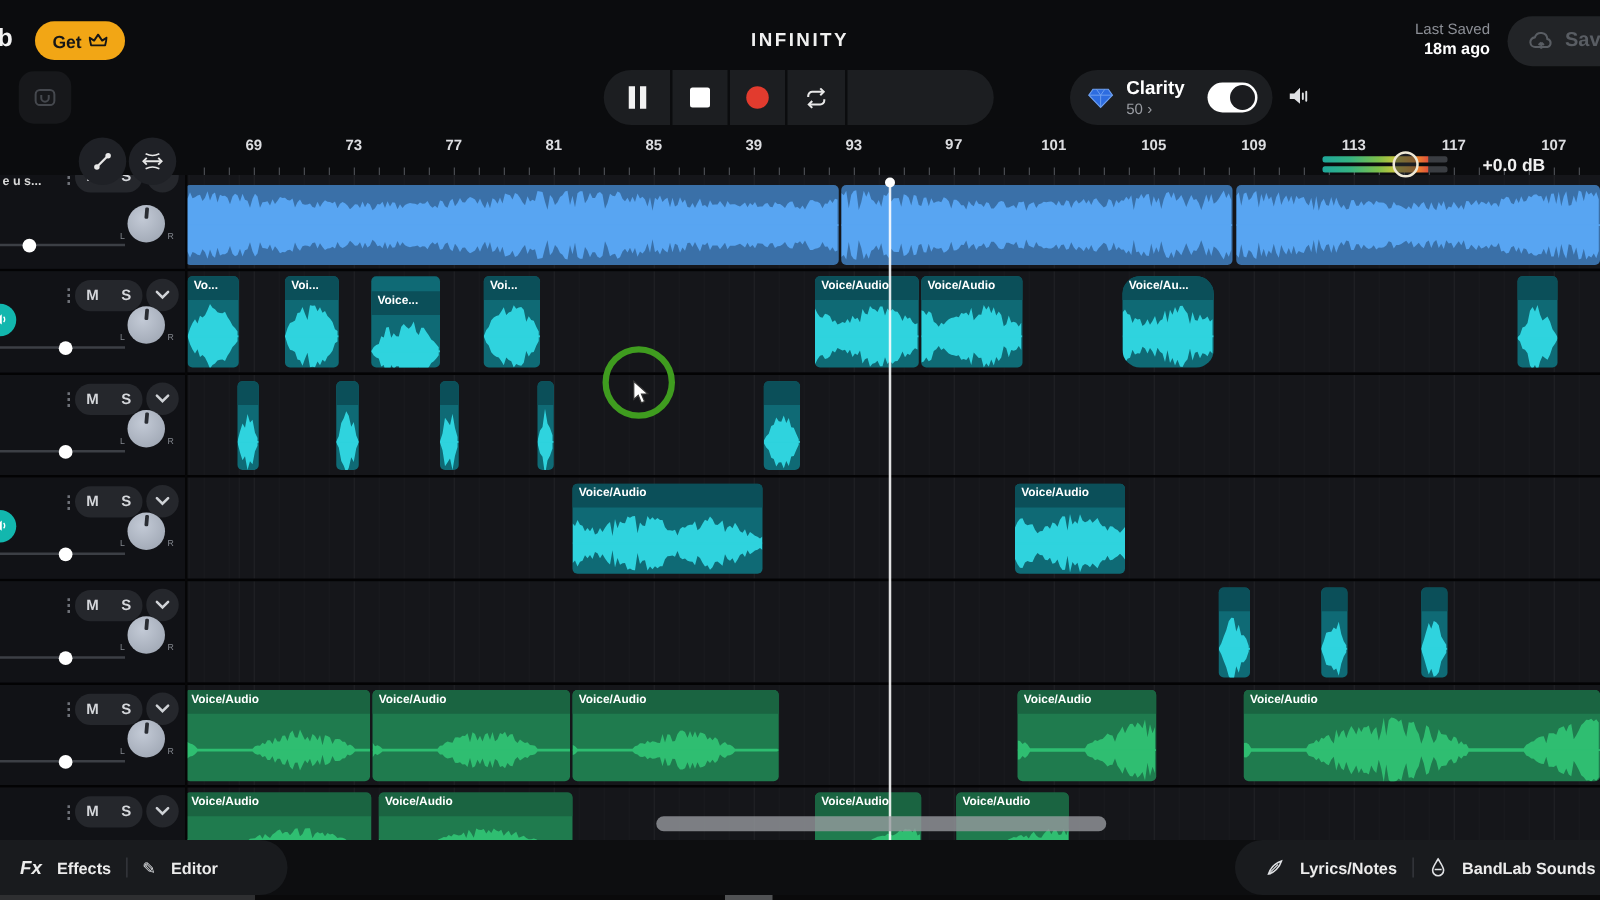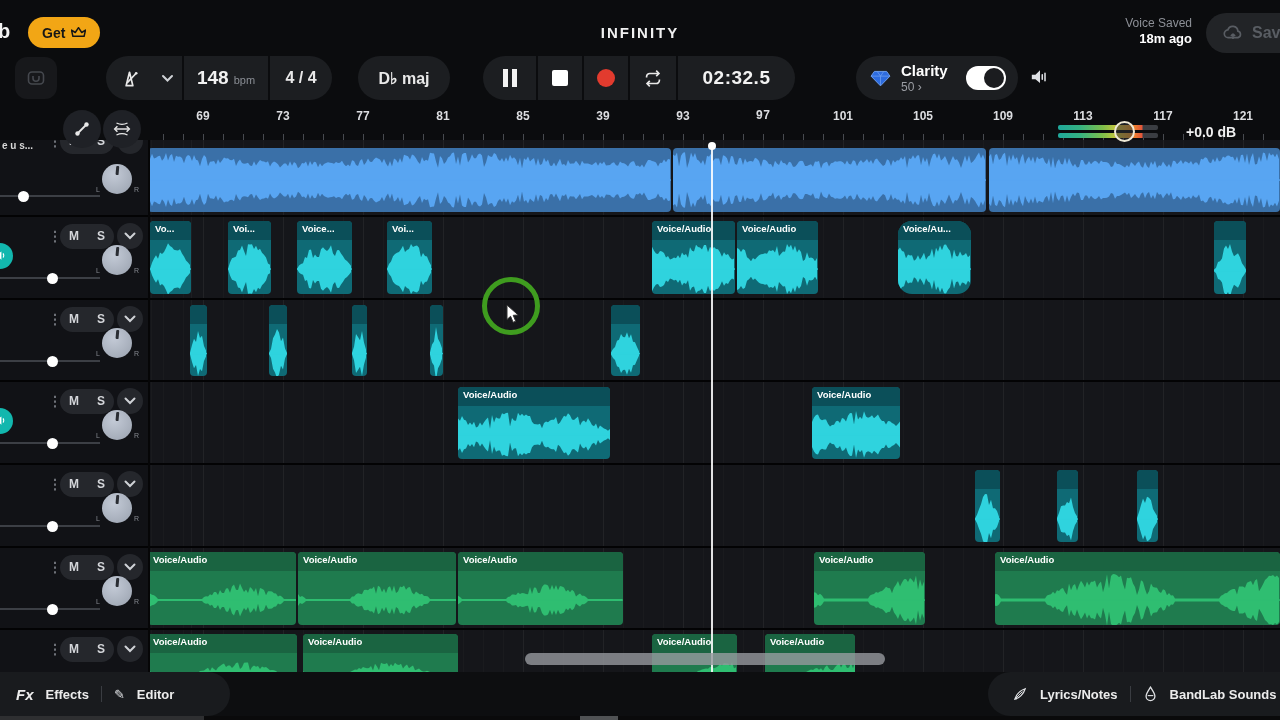--- a/index.html
+++ b/index.html
@@ -126,21 +126,21 @@
     <div class="get-btn">
       <span>Get</span>
       <span style="display:flex;">
         <svg width="15" height="13" viewBox="0 0 20 16">
             <path d="M2.5 13h15l1.8-8.2-5 3.2L10 1.6 5.7 8 0.7 4.8 2.5 13z" fill="none" stroke="#161616" stroke-width="2" stroke-linejoin="round"></path>
           </svg>
       </span>
     </div>
     <div class="title">INFINITY</div>
     <div class="lastsaved">
-      <div class="l1">Voice Saved</div>
+      <div class="l1">Last Saved</div>
       <div class="l2">18m ago</div>
     </div>
     <div class="save-btn">
       <span style="display:flex;">
         <svg width="22" height="18" viewBox="0 0 24 19">
             <path d="M7 14.5a4.2 4.2 0 01-.6-8.4A5.6 5.6 0 0117.3 7.5a3.6 3.6 0 01.2 7H7z" fill="none" stroke="#595d63" stroke-width="1.8"></path>
             <path d="M12 16v-5.5m0 0l-2.3 2.3M12 10.5l2.3 2.3" stroke="#595d63" stroke-width="1.8" fill="none"></path>
           </svg>
       </span>
       <span>Save</span>
@@ -148,47 +148,21 @@
   </div>
 
   <div class="transport">
     <div class="dev-btn">
       <svg width="20" height="18" viewBox="0 0 20 18">
           <rect x="2.5" y="3" width="15" height="12" rx="3.5" fill="none" stroke="#45484e" stroke-width="1.6"></rect>
           <path d="M7 7v2.3a3 3 0 006 0V7" fill="none" stroke="#45484e" stroke-width="1.6"></path>
         </svg>
     </div>
 
-    <div class="pill" style="left:106px;width:226px;">
-      <div class="tseg" style="width:46px;">
-        <svg width="21" height="21" viewBox="0 0 22 22">
-            <path d="M7.5 18.5L11 4.5l3.5 14h-7z" fill="none" stroke="#e8e8e8" stroke-width="1.8" stroke-linejoin="round"></path>
-            <path d="M8.5 15.5L18 5.5" stroke="#e8e8e8" stroke-width="1.8"></path>
-            <circle cx="18" cy="5.5" r="1.4" fill="#e8e8e8"></circle>
-          </svg>
-      </div>
-      <div class="tseg" style="width:30px;">
-        <svg width="13" height="9" viewBox="0 0 13 9">
-            <path d="M2 2l4.5 4.5L11 2" fill="none" stroke="#cfd2d6" stroke-width="2" stroke-linecap="round"></path>
-          </svg>
-      </div>
-      <div class="tdiv"></div>
-      <div class="tseg" style="width:84px;">
-        <span class="bpm-num">148</span>
-        <span class="bpm-unit">bpm</span>
-      </div>
-      <div class="tdiv"></div>
-      <div class="tseg" style="width:62px;">
-        <span class="sig">4 / 4</span>
-      </div>
-    </div>
-
-    <div class="pill" style="left:358px;width:92px;justify-content:center;">
-      <span class="key">D♭ maj</span>
-    </div>
+
 
     <div class="pill" style="left:483px;width:312px;">
       <div class="tseg" style="width:53px;">
           <span class="pauseico">
             <i></i>
             <i></i>
           </span>
         </div>
       <div class="tdiv"></div>
       <div class="tseg" style="width:44px;">
@@ -201,23 +175,20 @@
       <div class="tdiv"></div>
       <div class="tseg" style="width:46px;">
         <svg width="22" height="19" viewBox="0 0 24 20">
             <path d="M5 9V8a3.5 3.5 0 013.5-3.5H18" fill="none" stroke="#e8e8e8" stroke-width="1.8"></path>
             <path d="M19 11v1a3.5 3.5 0 01-3.5 3.5H6" fill="none" stroke="#e8e8e8" stroke-width="1.8"></path>
             <path d="M15.5 1.5l3 3-3 3" fill="none" stroke="#e8e8e8" stroke-width="1.8"></path>
             <path d="M8.5 18.5l-3-3 3-3" fill="none" stroke="#e8e8e8" stroke-width="1.8"></path>
           </svg>
       </div>
       <div class="tdiv"></div>
-      <div class="tseg" style="flex:1;">
-        <span class="time">02:32.5</span>
-      </div>
     </div>
 
     <div class="pill" style="left:856px;width:162px;">
       <span style="display:flex;margin-left:14px;">
         <svg width="21" height="17" viewBox="0 0 22 18">
             <path d="M4.5 1.5h13l3.5 5L11 16.8 1 6.5l3.5-5z" fill="#2d6ce0" stroke="#6ea0f0" stroke-width="1"></path>
             <path d="M1 6.5h20M7.5 1.5L11 6.5l3.5-5M11 6.5v10" stroke="#6ea0f0" stroke-width=".8" fill="none"></path>
           </svg>
       </span>
       <div class="clarity-txt">
@@ -307,21 +278,21 @@
         <div class="ruler-num" style="left: 280px;">81</div>
         <div class="ruler-num" style="left: 360px;">85</div>
         <div class="ruler-num" style="left: 440px;">39</div>
         <div class="ruler-num" style="left: 520px;">93</div>
         <div class="ruler-num" style="left: 600px; font-family: Liberation Mono, monospace;">97</div>
         <div class="ruler-num" style="left: 680px;">101</div>
         <div class="ruler-num" style="left: 760px;">105</div>
         <div class="ruler-num" style="left: 840px;">109</div>
         <div class="ruler-num" style="left: 920px;">113</div>
         <div class="ruler-num" style="left: 1000px;">117</div>
-        <div class="ruler-num" style="left: 1080px;">121</div>
+        <div class="ruler-num" style="left: 1080px;">107</div>
       </div>
   </div>
   <div class="tool-circle" style="left:63px;top:110px;">
     <svg width="20" height="20" viewBox="0 0 20 20">
         <path d="M6 14L14 6" stroke="#e8e8e8" stroke-width="1.8"></path>
         <circle cx="5.5" cy="14.5" r="2.2" fill="#e8e8e8"></circle>
         <circle cx="14.5" cy="5.5" r="2.2" fill="#e8e8e8"></circle>
       </svg>
   </div>
   <div class="tool-circle" style="left:103px;top:110px;">
@@ -392,21 +363,21 @@
           <div class="clip" style="left: 80px; width: 43px; top: 4px; height: 73px; background: rgb(15, 106, 117);">
             <div class="clip-header" style="height: 15px; background: rgb(11, 79, 89);">
               <span>Voi...</span>
             </div>
             <div class="wave"><svg width="43" height="58" viewBox="0 0 43 58" preserveAspectRatio="none">
                 <polygon points="0,29.0 2,22.4 4,18.3 6,17.6 8,16.4 10,10.4 12,9.9 14,5.5 16,11.0 18,15.9 20,4.2 22,4.6 24,4.3 26,8.9 28,5.8 30,10.2 32,8.7 34,12.8 36,14.7 38,17.5 40,23.4 42,24.8 42,33.2 40,34.6 38,40.5 36,43.3 34,45.2 32,49.3 30,47.8 28,52.2 26,49.1 24,53.7 22,53.4 20,53.8 18,42.1 16,47.0 14,52.5 12,48.1 10,47.6 8,41.6 6,40.4 4,39.7 2,35.6 0,29.0" fill="#2fd3de"></polygon>
                 <rect x="0" y="28.3" width="43" height="1.5" fill="#2fd3de" opacity="0.9"></rect>
               </svg></div>
           </div>
           <div class="clip" style="left: 149px; width: 55px; top: 4px; height: 73px; background: rgb(15, 106, 117);">
-            <div class="clip-header" style="height: 15px; background: rgb(11, 79, 89);">
+            <div class="clip-header" style="height: 15px; background: rgb(11, 79, 89); margin-top: 12px;">
               <span>Voice...</span>
             </div>
             <div class="wave"><svg width="55" height="58" viewBox="0 0 55 58" preserveAspectRatio="none">
                 <polygon points="0,29.0 2,25.6 4,24.0 6,23.2 8,16.9 10,18.0 12,10.0 14,9.5 16,18.1 18,14.6 20,17.0 22,17.1 24,9.3 26,7.2 28,9.4 30,10.9 32,8.9 34,5.2 36,13.6 38,16.0 40,10.2 42,10.1 44,13.4 46,16.2 48,19.6 50,21.0 52,23.3 54,25.8 54,32.2 52,34.7 50,37.0 48,38.4 46,41.8 44,44.6 42,47.9 40,47.8 38,42.0 36,44.4 34,52.8 32,49.1 30,47.1 28,48.6 26,50.8 24,48.7 22,40.9 20,41.0 18,43.4 16,39.9 14,48.5 12,48.0 10,40.0 8,41.1 6,34.8 4,34.0 2,32.4 0,29.0" fill="#2fd3de"></polygon>
                 <rect x="0" y="28.3" width="55" height="1.5" fill="#2fd3de" opacity="0.9"></rect>
               </svg></div>
           </div>
           <div class="clip" style="left: 239px; width: 45px; top: 4px; height: 73px; background: rgb(15, 106, 117);">
             <div class="clip-header" style="height: 15px; background: rgb(11, 79, 89);">
               <span>Voi...</span>

